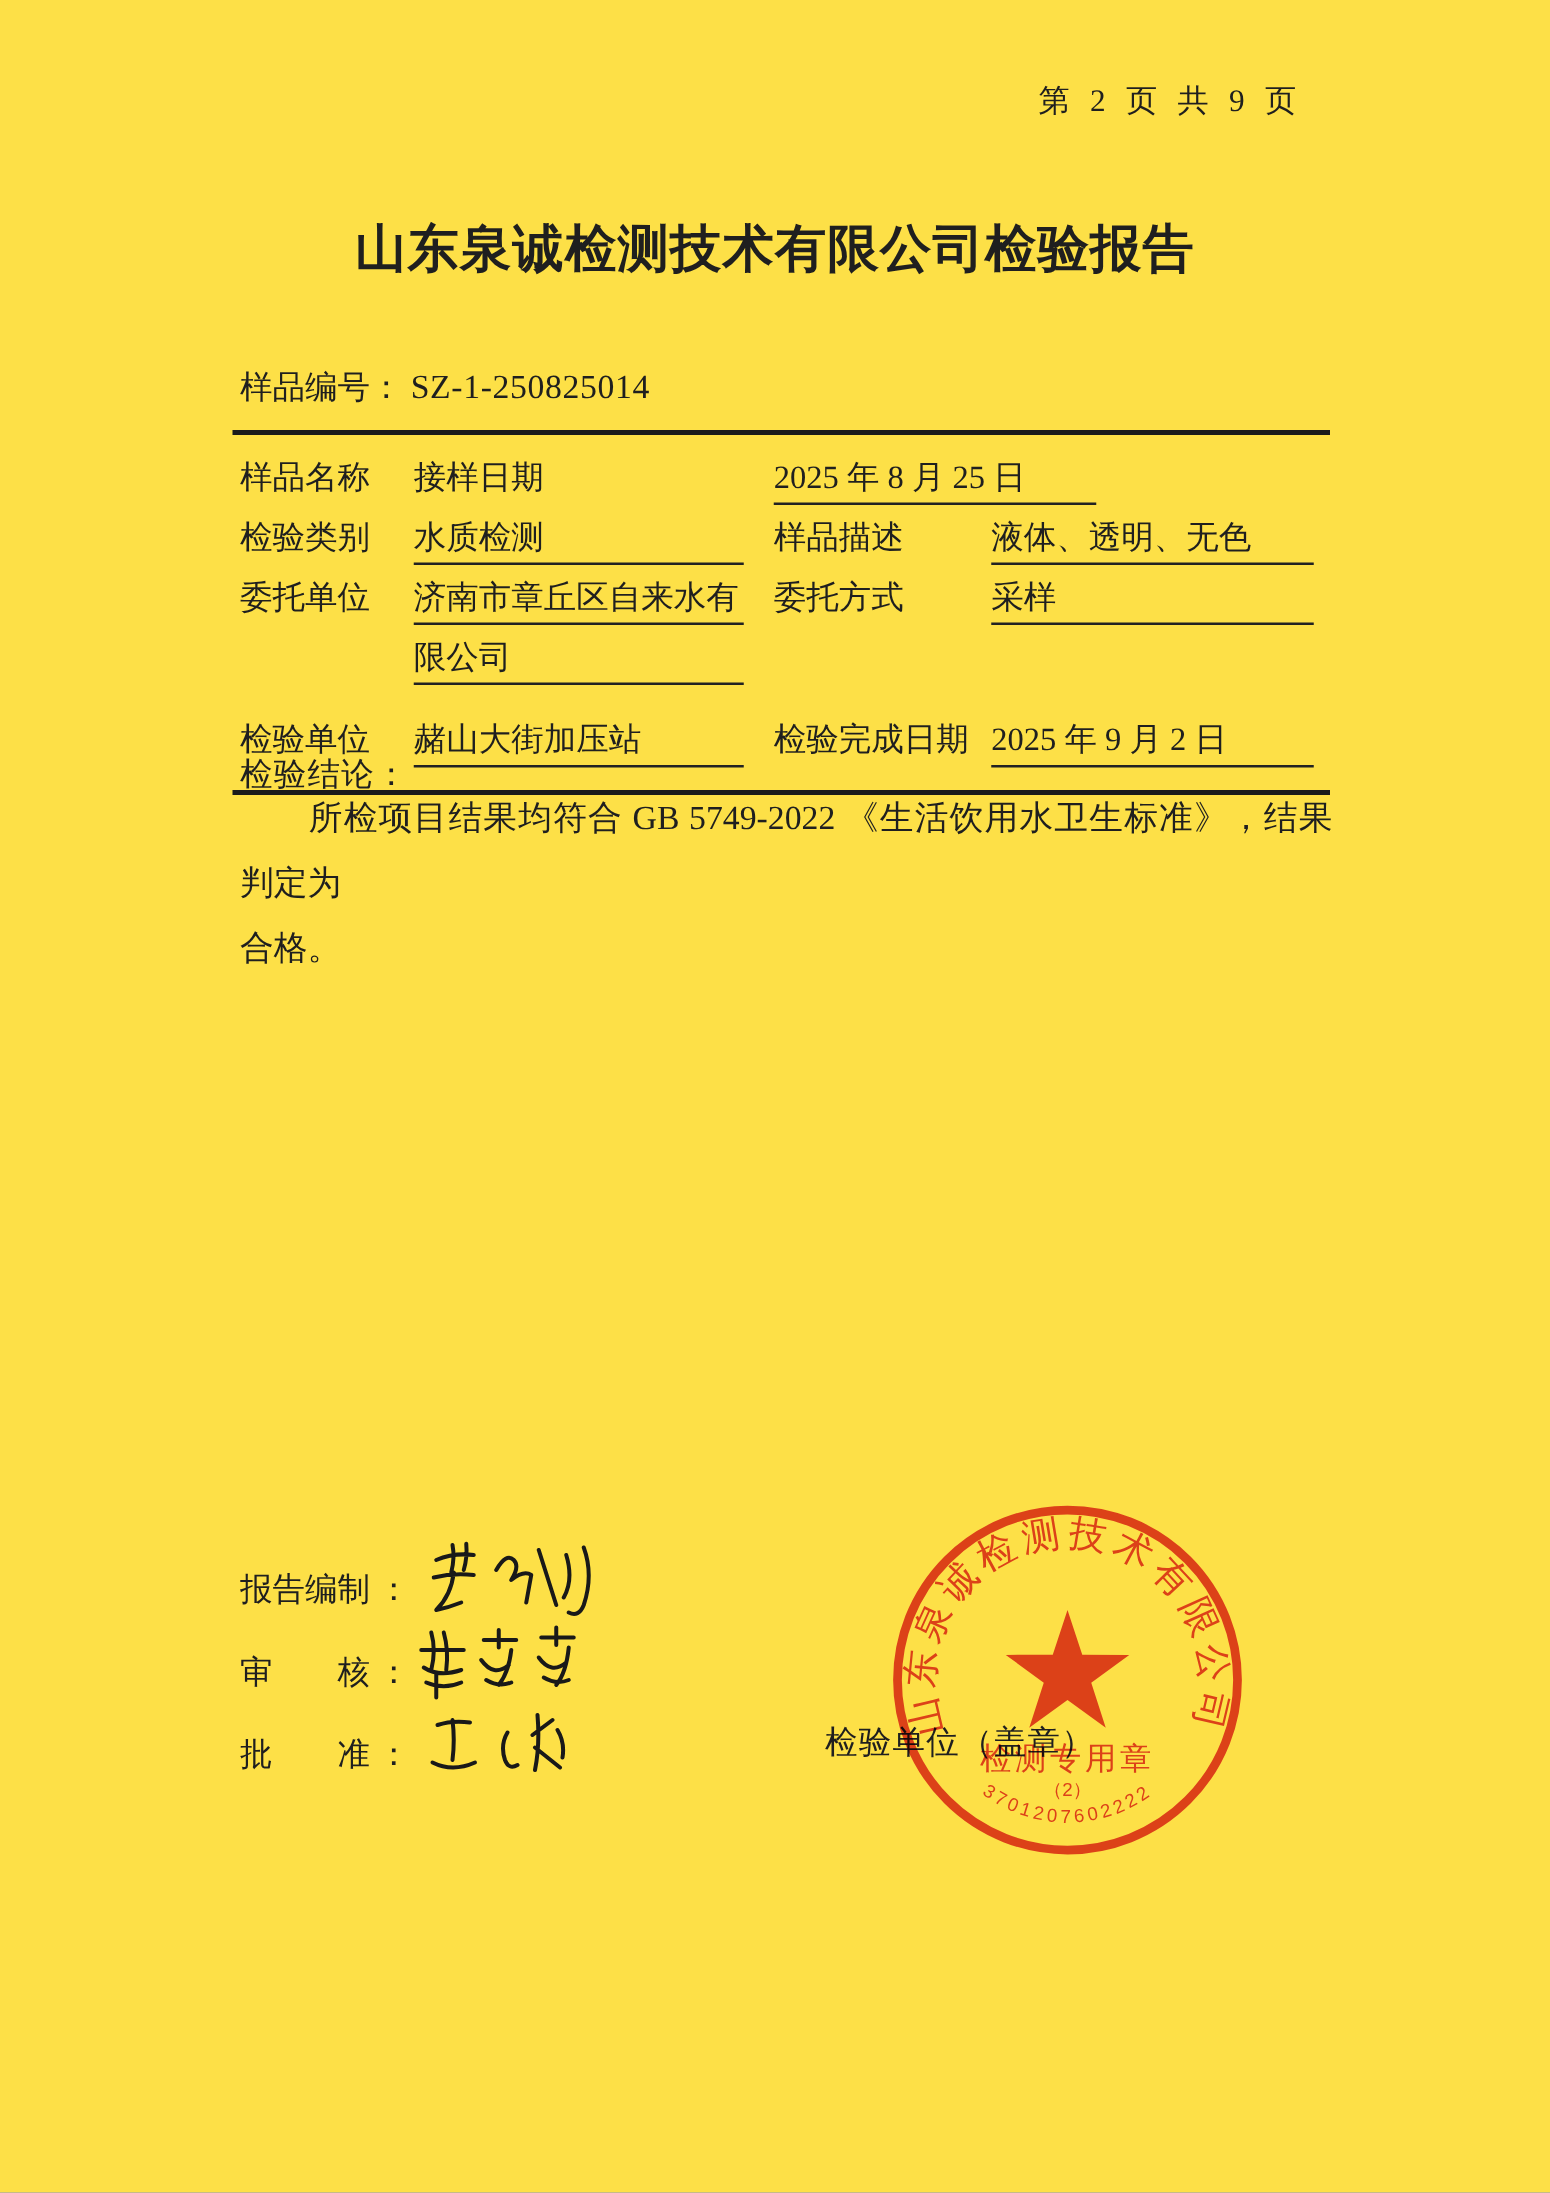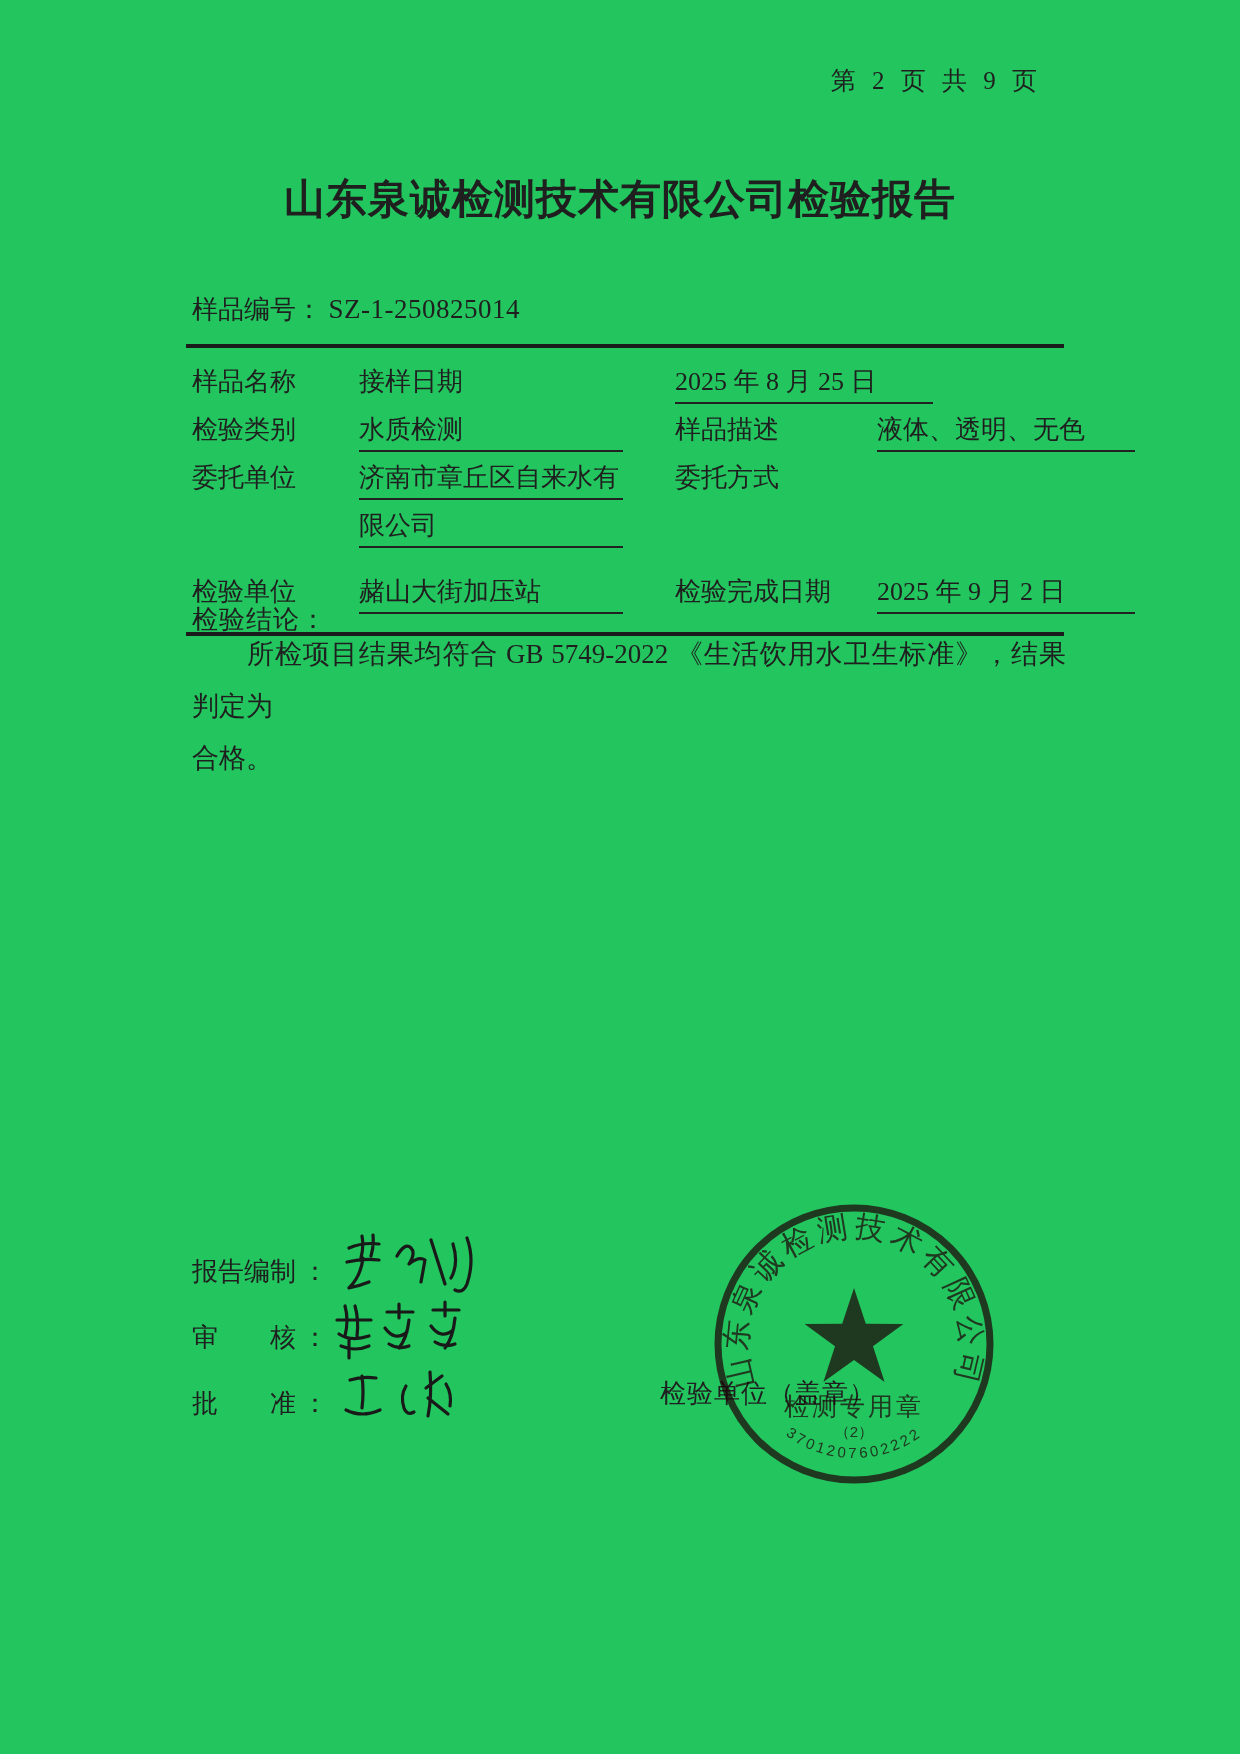--- a/index.html
+++ b/index.html
@@ -1,33 +1,33 @@
 <!DOCTYPE html>
 <html><head>
 <meta charset="utf-8">
 <style>
   html,body{margin:0;padding:0;background:#9a9a9a;}
   .page{
     position:relative;width:1240px;height:1754px;margin:0 auto;
-    background:#22c55e;color:#1f1f1f;
+    background:#fde047;color:#1f1f1f;
     font-family:"Liberation Serif","DejaVu Serif",serif;
     overflow:hidden;
   }
   .abs{position:absolute;}
   .page-number{top:64px;right:198px;font-size:25px;letter-spacing:5px;}
   .doc-title{top:172px;left:0;width:100%;text-align:center;font-size:41px;font-weight:bold;letter-spacing:1px;}
   .sample-line{top:292px;left:192px;font-size:26px;}
   .sample-line .v{font-size:27px;letter-spacing:0.5px;}
 
   .info-table{
     top:344px;left:186px;width:878px;
     border-top:4px solid #1b1b1b;border-bottom:4px solid #1b1b1b;
     padding:12px 0 14px 0;font-size:26px;
   }
-  .tr{display:grid;grid-template-columns:145px 288px 174px auto;align-items:start;padding:4px 0;gap:28px;}
+  .tr{display:grid;grid-template-columns:145px 288px 174px auto;align-items:start;padding:4px 0;}
   .tr.last{margin-top:10px;}
   .tl{padding-left:6px;white-space:nowrap;}
   .uv{display:inline-block;border-bottom:2px solid #222;padding:0 2px 3px 0;min-width:262px;}
   .uv4{display:inline-block;border-bottom:2px solid #222;padding:0 2px 3px 0;min-width:256px;}
   .stack .uv{margin-bottom:8px;}
 
   .concl-label{top:602px;left:192px;font-size:26px;font-weight:normal;letter-spacing:1px;}
   .concl-text{top:628px;left:192px;width:874px;font-size:27px;line-height:52px;text-align:justify;font-family:Liberation Serif, serif;}
   .concl-text .l1{text-indent:55px;display:block;}
   .concl-text .l2{display:block;}
@@ -73,20 +73,21 @@
       <div>样品描述</div>
       <div><span class="uv4">液体、透明、无色</span></div>
     </div>
     <div class="tr">
       <div class="tl">委托单位</div>
       <div class="stack">
         <span class="uv">济南市章丘区自来水有</span><br>
         <span class="uv">限公司</span>
       </div>
       <div>委托方式</div>
+      <div><span class="uv4">采样</span></div>
     </div>
     <div class="tr last">
       <div class="tl">检验单位</div>
       <div><span class="uv">赭山大街加压站</span></div>
       <div>检验完成日期</div>
       <div><span class="uv4">2025 年 9 月 2 日</span></div>
     </div>
   </div>
 
   <div class="abs concl-label">检验结论：</div>

